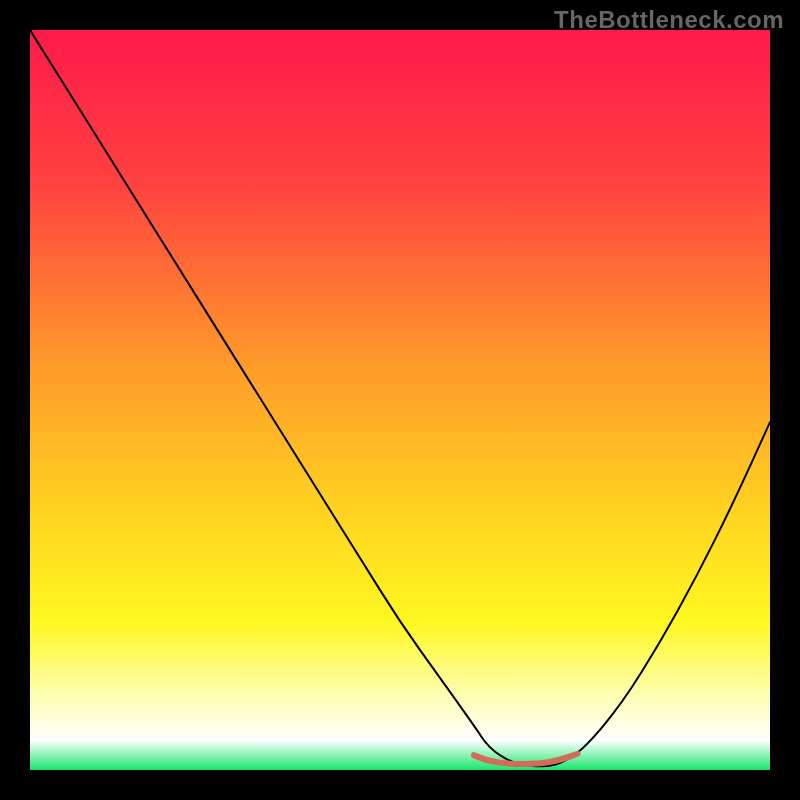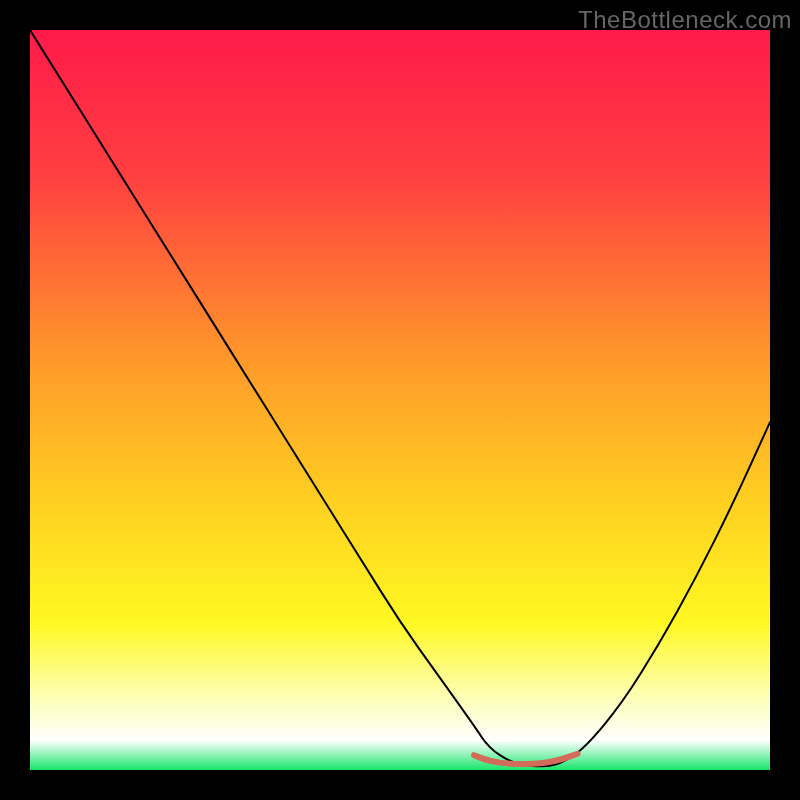--- a/index.html
+++ b/index.html
@@ -13,24 +13,24 @@
   }
   .frame {
     position: relative;
     width: 800px;
     height: 800px;
     background: #000;
   }
   .watermark {
     position: absolute;
     top: 6px;
-    right: 8px;
+    right: 16px;
     color: #666;
     font-size: 24px;
-    font-weight: 400;
+    font-weight: 700;
     letter-spacing: 0.5px;
     z-index: 5;
     margin-left: 20px;
   }
   .plot {
     position: absolute;
     left: 30px;
     top: 30px;
     width: 740px;
     height: 740px;

